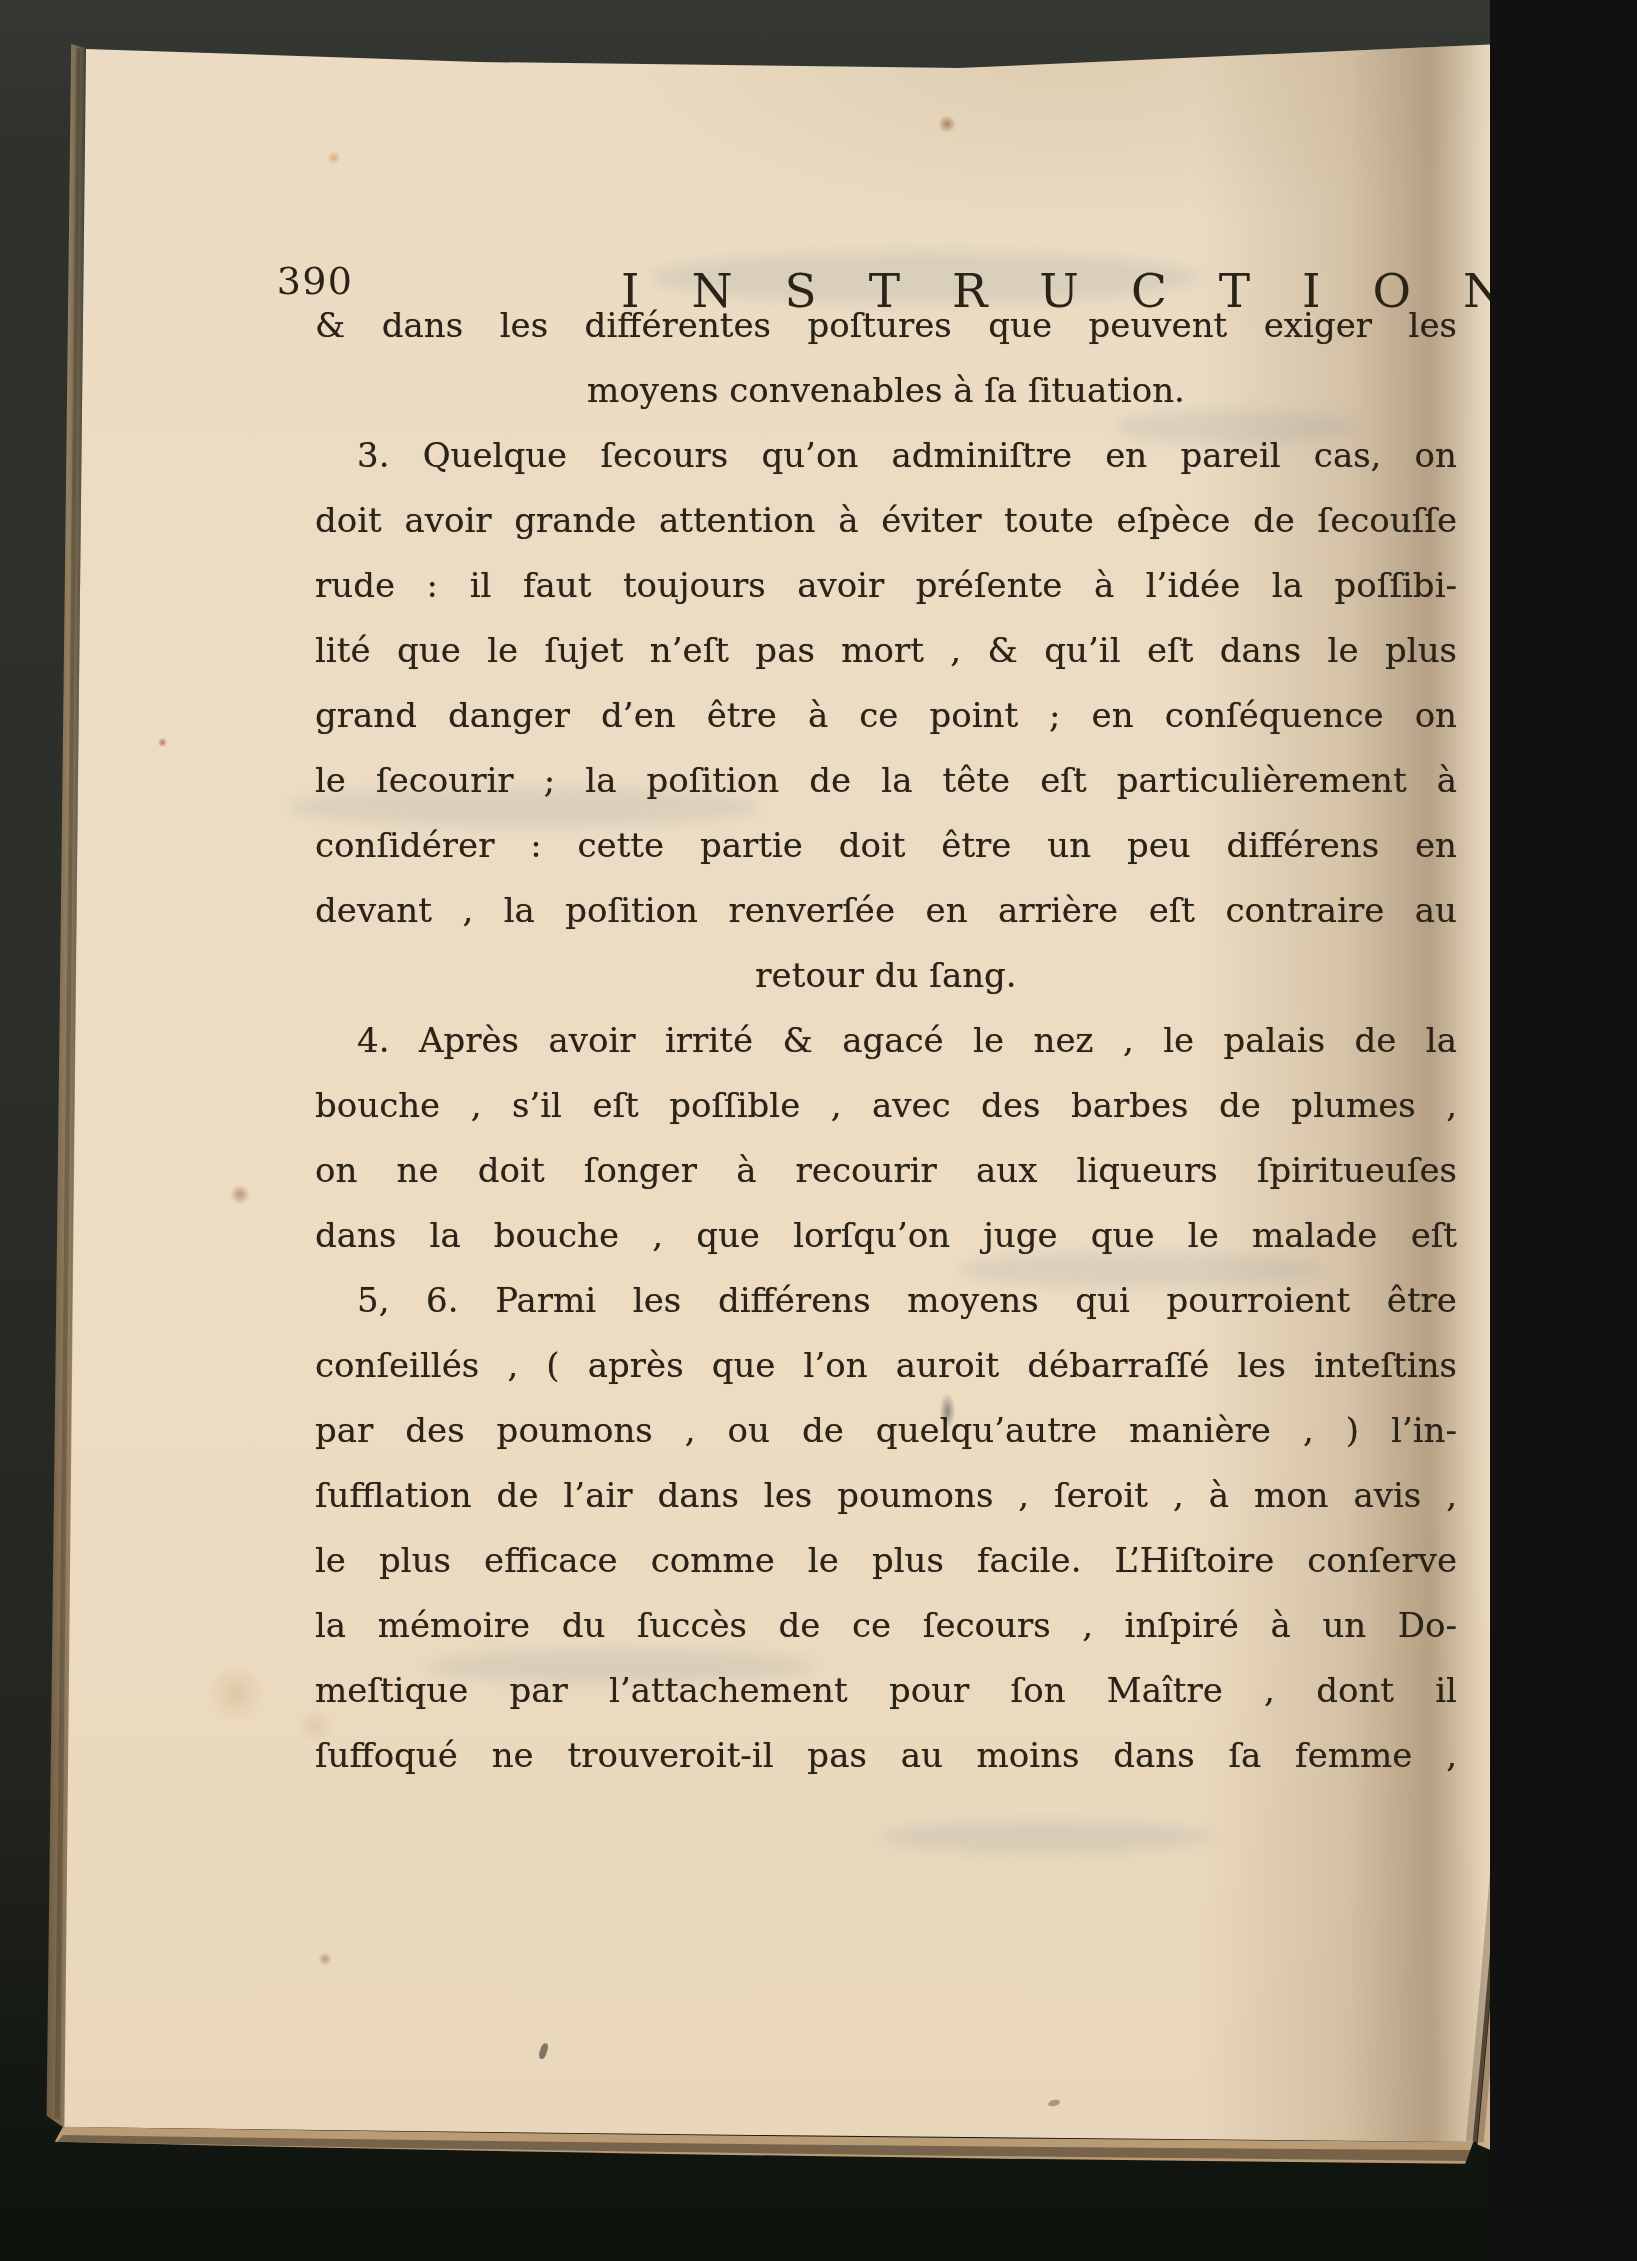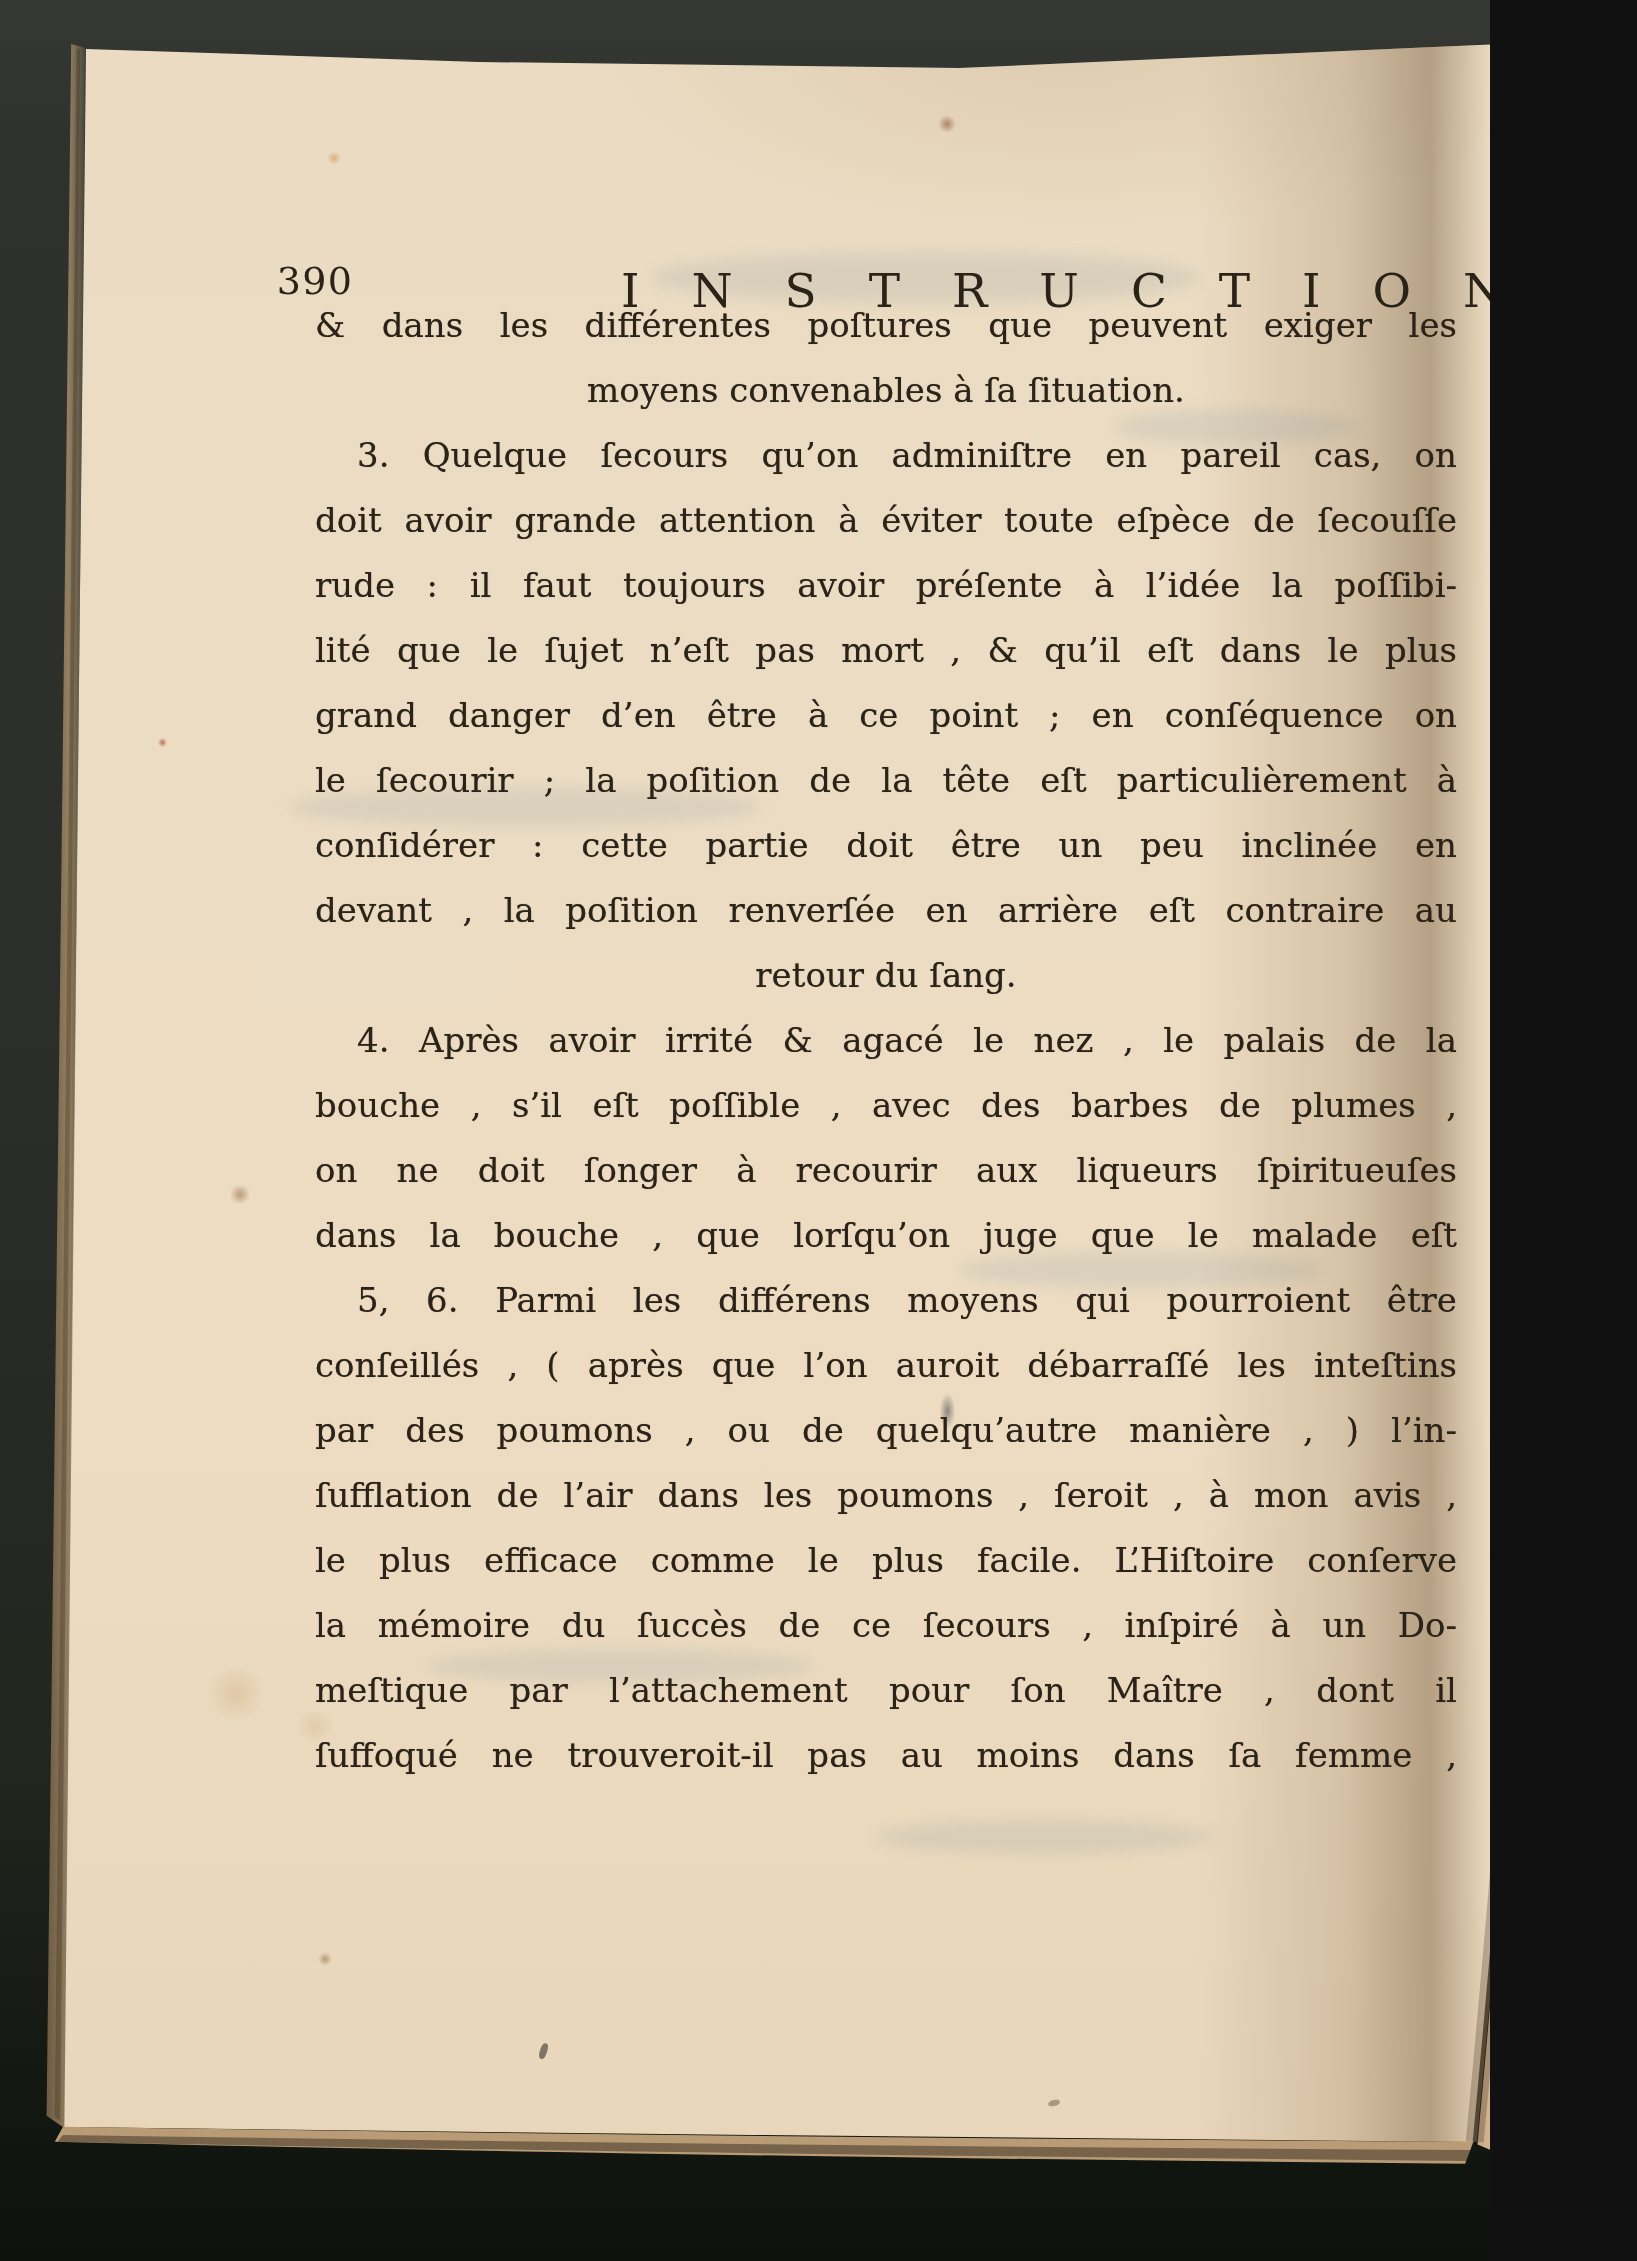--- a/index.html
+++ b/index.html
@@ -108,21 +108,21 @@
     </div>
     <div class="lines" id="lines">
         <div class="line just">&amp; dans les différentes poſtures que peuvent exiger les</div>
         <div class="line nojust">moyens convenables à ſa ſituation.</div>
         <div class="line just indent">3. Quelque ſecours qu’on adminiſtre en pareil cas, on</div>
         <div class="line just">doit avoir grande attention à éviter toute eſpèce de ſecouſſe</div>
         <div class="line just">rude : il faut toujours avoir préſente à l’idée la poſſibi-</div>
         <div class="line just">lité que le ſujet n’eſt pas mort , &amp; qu’il eſt dans le plus</div>
         <div class="line just">grand danger d’en être à ce point ; en conſéquence on</div>
         <div class="line just">le ſecourir ; la poſition de la tête eſt particulièrement à</div>
-        <div class="line just">conſidérer : cette partie doit être un peu inclinée en</div>
+        <div class="line just">conſidérer : cette partie doit être un peu différens en</div>
         <div class="line just">devant , la poſition renverſée en arrière eſt contraire au</div>
         <div class="line nojust">retour du ſang.</div>
         <div class="line just indent">4. Après avoir irrité &amp; agacé le nez , le palais de la</div>
         <div class="line just">bouche , s’il eſt poſſible , avec des barbes de plumes ,</div>
         <div class="line just">on ne doit ſonger à recourir aux liqueurs ſpiritueuſes</div>
         <div class="line just">dans la bouche , que lorſqu’on juge que le malade eſt</div>
         <div class="line just indent">5, 6. Parmi les différens moyens qui pourroient être</div>
         <div class="line just">conſeillés , ( après que l’on auroit débarraſſé les inteſtins</div>
         <div class="line just">par des poumons , ou de quelqu’autre manière , ) l’in-</div>
         <div class="line just">ſufflation de l’air dans les poumons , ſeroit , à mon avis ,</div>

